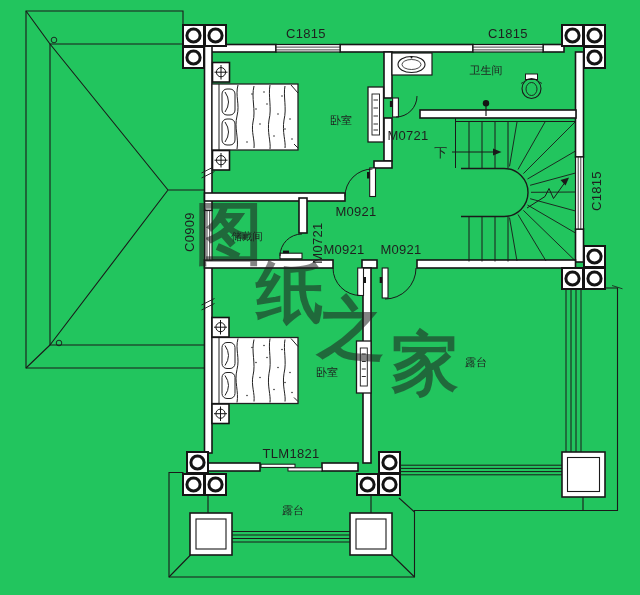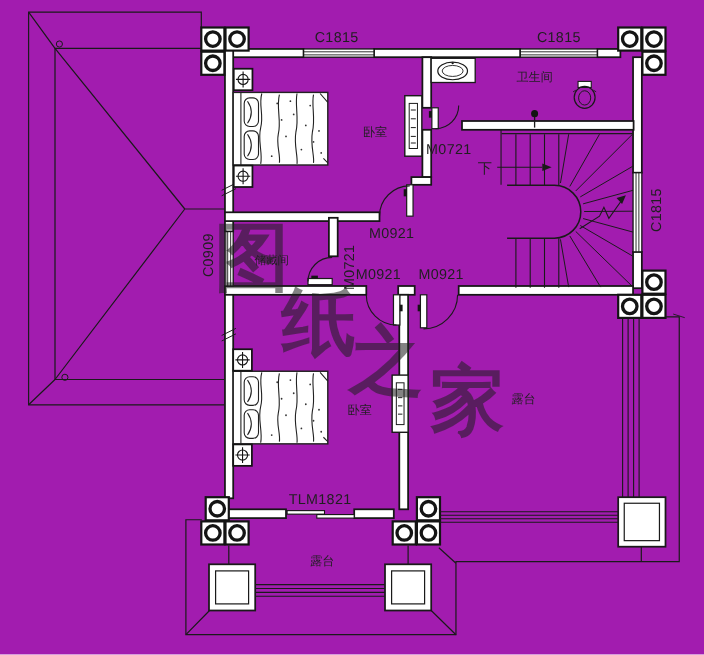--- a/index.html
+++ b/index.html
@@ -1,16 +1,16 @@
 <!DOCTYPE html>
 <html><head>
 <meta charset="utf-8">
 <style>
   html,body{margin:0;padding:0;background:#fff;}
-  .sheet{position:relative;width:640px;height:595px;background:#a21caf;overflow:hidden;
+  .sheet{position:relative;width:640px;height:595px;background:#22c55e;overflow:hidden;
          font-family:"Liberation Sans",sans-serif;}
   svg{position:absolute;left:0;top:0;}
   text{font-family:"Liberation Sans","DejaVu Sans",sans-serif;fill:#1f1f1f;}
   .code{font-size:13px;letter-spacing:.3px;}
   .room{font-size:11px;}
   .small{font-size:10.5px;}
   .wm{font-size:68px;font-weight:bold;opacity:.55;}
 </style>
 </head>
 <body>

